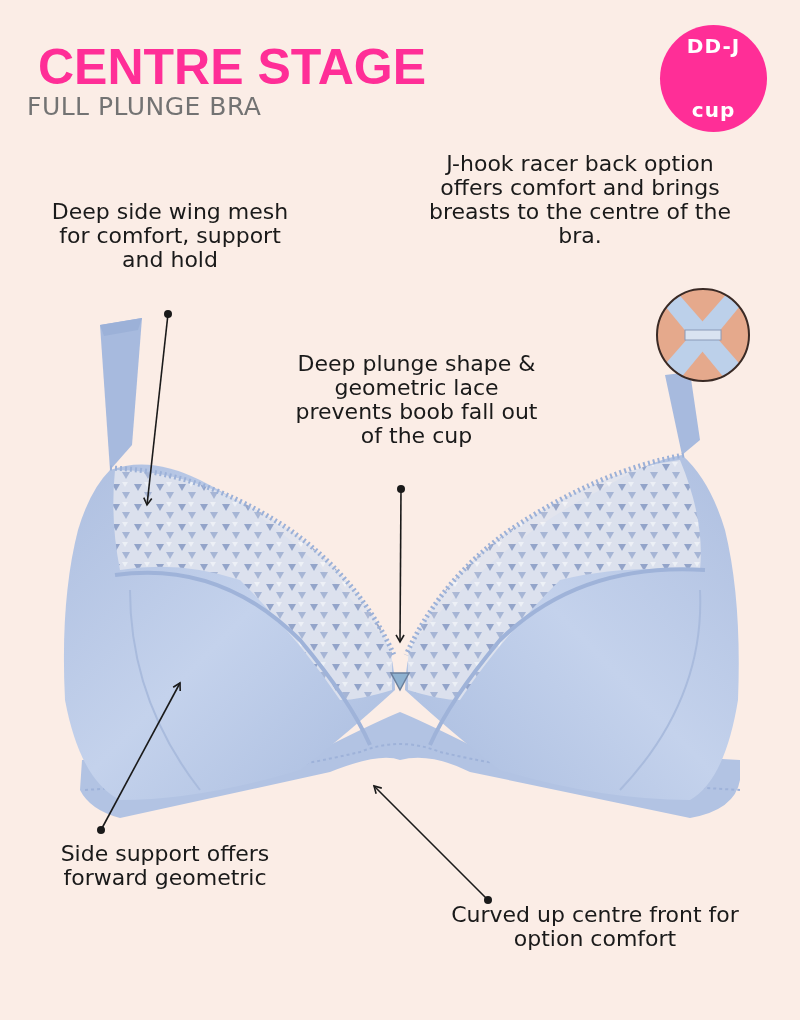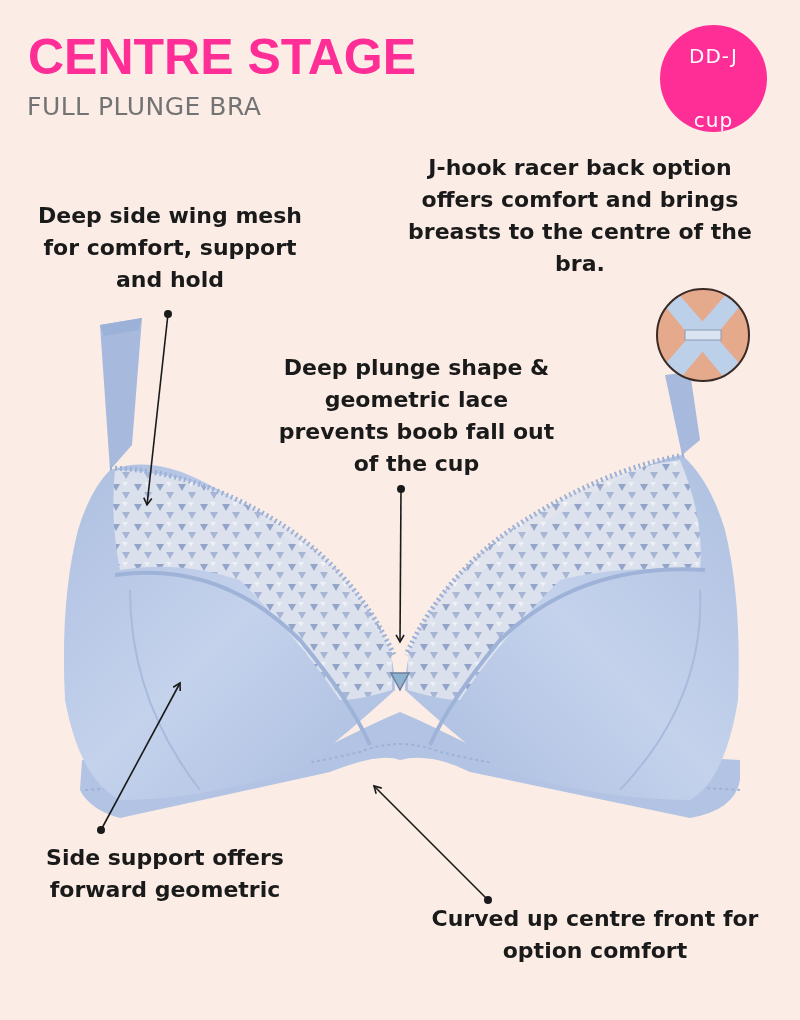--- a/index.html
+++ b/index.html
@@ -7,43 +7,42 @@
     width: 800px; height: 1020px; overflow: hidden;
     background: #fbede6;
     font-family: "DejaVu Sans", sans-serif;
     position: relative;
     color: #1a1a1a;
   }
   .title {
     position: absolute; left: 26px; top: 30px;
     font-family: "Liberation Sans", sans-serif;
     font-weight: bold; font-size: 50px; letter-spacing: 0px;
-    color: #ff2e97; line-height: 1; margin: 2px;
+    color: #ff2e97; line-height: 1; margin: 12px;
     transform: scaleX(1.0);
   }
   .subtitle {
     position: absolute; left: 27px; top: 94px;
     font-family: "DejaVu Sans", sans-serif;
     font-size: 25px; color: #737373; letter-spacing: 0.5px;
     font-weight: normal; line-height: 1;
   }
   .badge {
     position: absolute; left: 660px; top: 25px;
     width: 107px; height: 107px; border-radius: 50%;
     background: #ff2e97; color: #fff;
-    display: flex; flex-direction: column; align-items: center; justify-content: flex-end;
-    font-family: "DejaVu Sans", sans-serif; font-size: 20px; font-weight: normal;
+    display: flex; flex-direction: column; align-items: center; justify-content: center;
+    font-family: "DejaVu Sans", sans-serif; font-size: 20px; font-weight: bold;
     line-height: 1.15; letter-spacing: 1px; gap: 41px;
   }
   .note {
     position: absolute; text-align: center;
     font-family: "DejaVu Sans", sans-serif;
-    font-size: 22px; line-height: 32px; color: #1a1a1a;
+    font-size: 22px; line-height: 24px; color: #1a1a1a;
     white-space: pre-line;
-    font-weight: bold;
   }
   #note-wing { left: 20px; top: 200px; width: 300px; }
   #note-jhook { left: 390px; top: 152px; width: 380px; }
   #note-plunge { left: 264px; top: 352px; width: 305px; }
   #note-side { left: 20px; top: 842px; width: 290px; }
   #note-centre { left: 395px; top: 903px; width: 400px; }
   svg.art { position: absolute; left: 0; top: 0; }
 </style>
 </head>
 <body>

